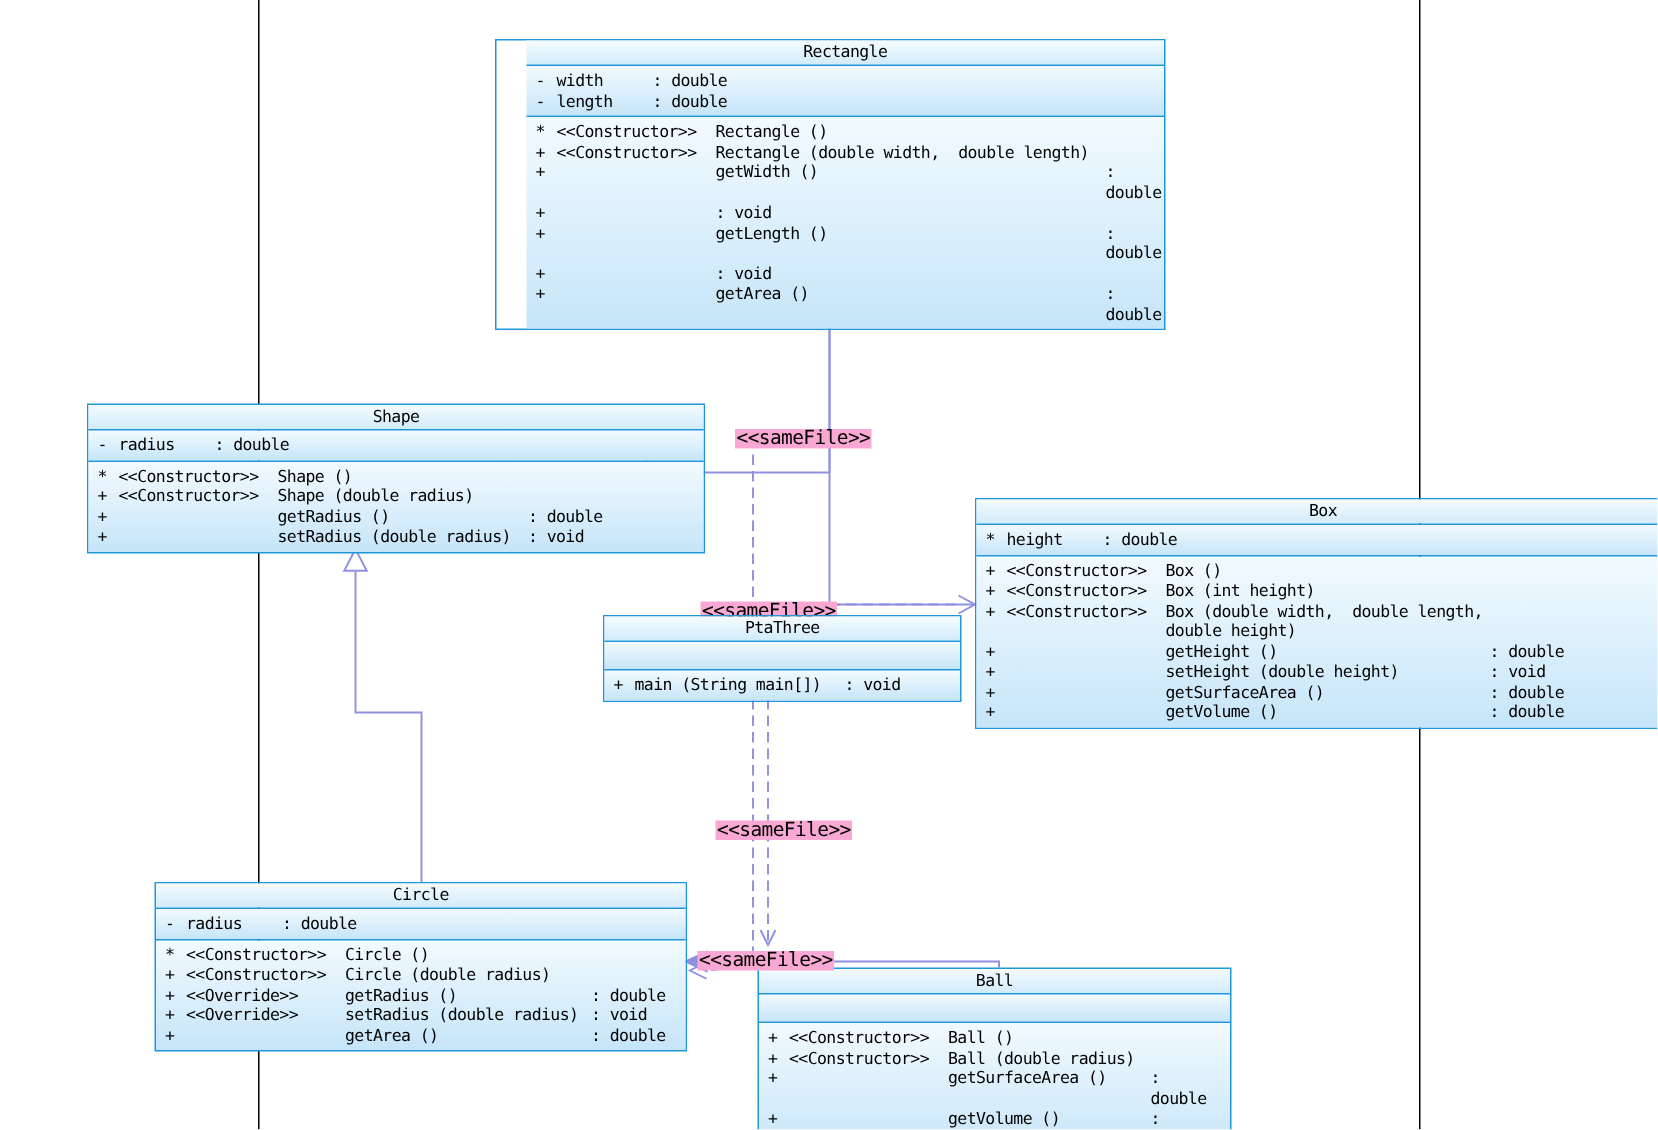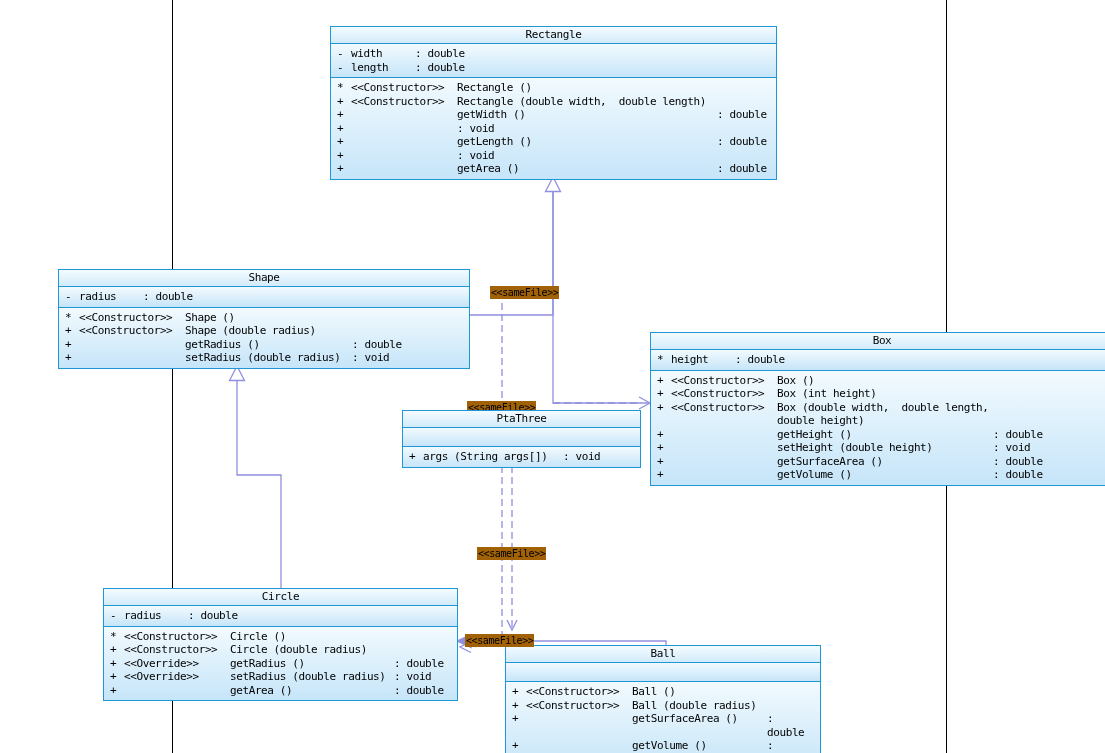--- a/index.html
+++ b/index.html
@@ -10,24 +10,24 @@
   .uml-class{position:absolute;z-index:2;border:1px solid #1f97d6;box-sizing:border-box;
              font-size:11px;letter-spacing:-0.4px;color:#000;--c2:106px;}
   .uml-title{height:16px;line-height:16px;text-align:center;
              background:linear-gradient(180deg,#f4fbff 0%,#d2ebfa 100%);}
   .uml-attrs,.uml-methods{border-top:1px solid #1f97d6;padding:3px 6px;
              background:linear-gradient(180deg,#f2fafe 0%,#c6e5f9 100%);}
   .uml-attrs{min-height:12px;}
   .mrow{display:grid;grid-template-columns:14px var(--c2) var(--c3) auto;line-height:13.5px;white-space:pre-wrap;}
   .arow{display:grid;grid-template-columns:14px 64px auto;line-height:13.5px;white-space:pre;}
   .cell{overflow:visible;}
-  .stereo-label{position:absolute;z-index:3;font-size:10px;letter-spacing:-0.4px;line-height:13px;
-                background:#a16207;padding:0 1px;color:#000;white-space:pre;}
+  .stereo-label{position:absolute;z-index:3;font-size:13px;letter-spacing:-0.4px;line-height:13px;
+                background:#f9a8d4;padding:0 1px;color:#000;white-space:pre;}
   
-  #cls-rectangle{left:330px;top:26px;width:447px;--c3:260px;}
+  #cls-rectangle{left:330px;top:26px;width:447px;padding-left:20px;--c3:260px;}
   #cls-shape{left:58px;top:269px;width:412px;--c3:167px;}
   #cls-box{left:650px;top:332px;width:464px;--c3:216px;}
   #cls-ptathree{left:402px;top:410px;width:239px;--c2:0px;--c3:140px;}
   #cls-circle{left:103px;top:588px;width:355px;--c3:164px;}
   #cls-ball{left:505px;top:645px;width:316px;--c3:135px;}
   #lbl-1{left:490px;top:286px;}
   #lbl-2{left:467px;top:401px;z-index:1;}
   #lbl-3{left:477px;top:547px;}
   #lbl-4{left:465px;top:634px;}
 </style>
@@ -141,21 +141,21 @@
       </div>
   </div>
 
   <div class="uml-class" id="cls-ptathree">
     <div class="uml-title">PtaThree</div>
     <div class="uml-attrs">
       
     </div>
     <div class="uml-methods">
 
-    <div class="mrow"><span class="cell">+</span><span class="cell"></span><span class="cell">args (String args[])</span><span class="cell">: void</span></div>
+    <div class="mrow"><span class="cell">+</span><span class="cell"></span><span class="cell">main (String main[])</span><span class="cell">: void</span></div>
       </div>
   </div>
 
   <div class="uml-class" id="cls-circle">
     <div class="uml-title">Circle</div>
     <div class="uml-attrs">
 
     <div class="arow"><span class="cell">-</span><span class="cell">radius</span><span class="cell">: double</span></div>
       </div>
     <div class="uml-methods">

